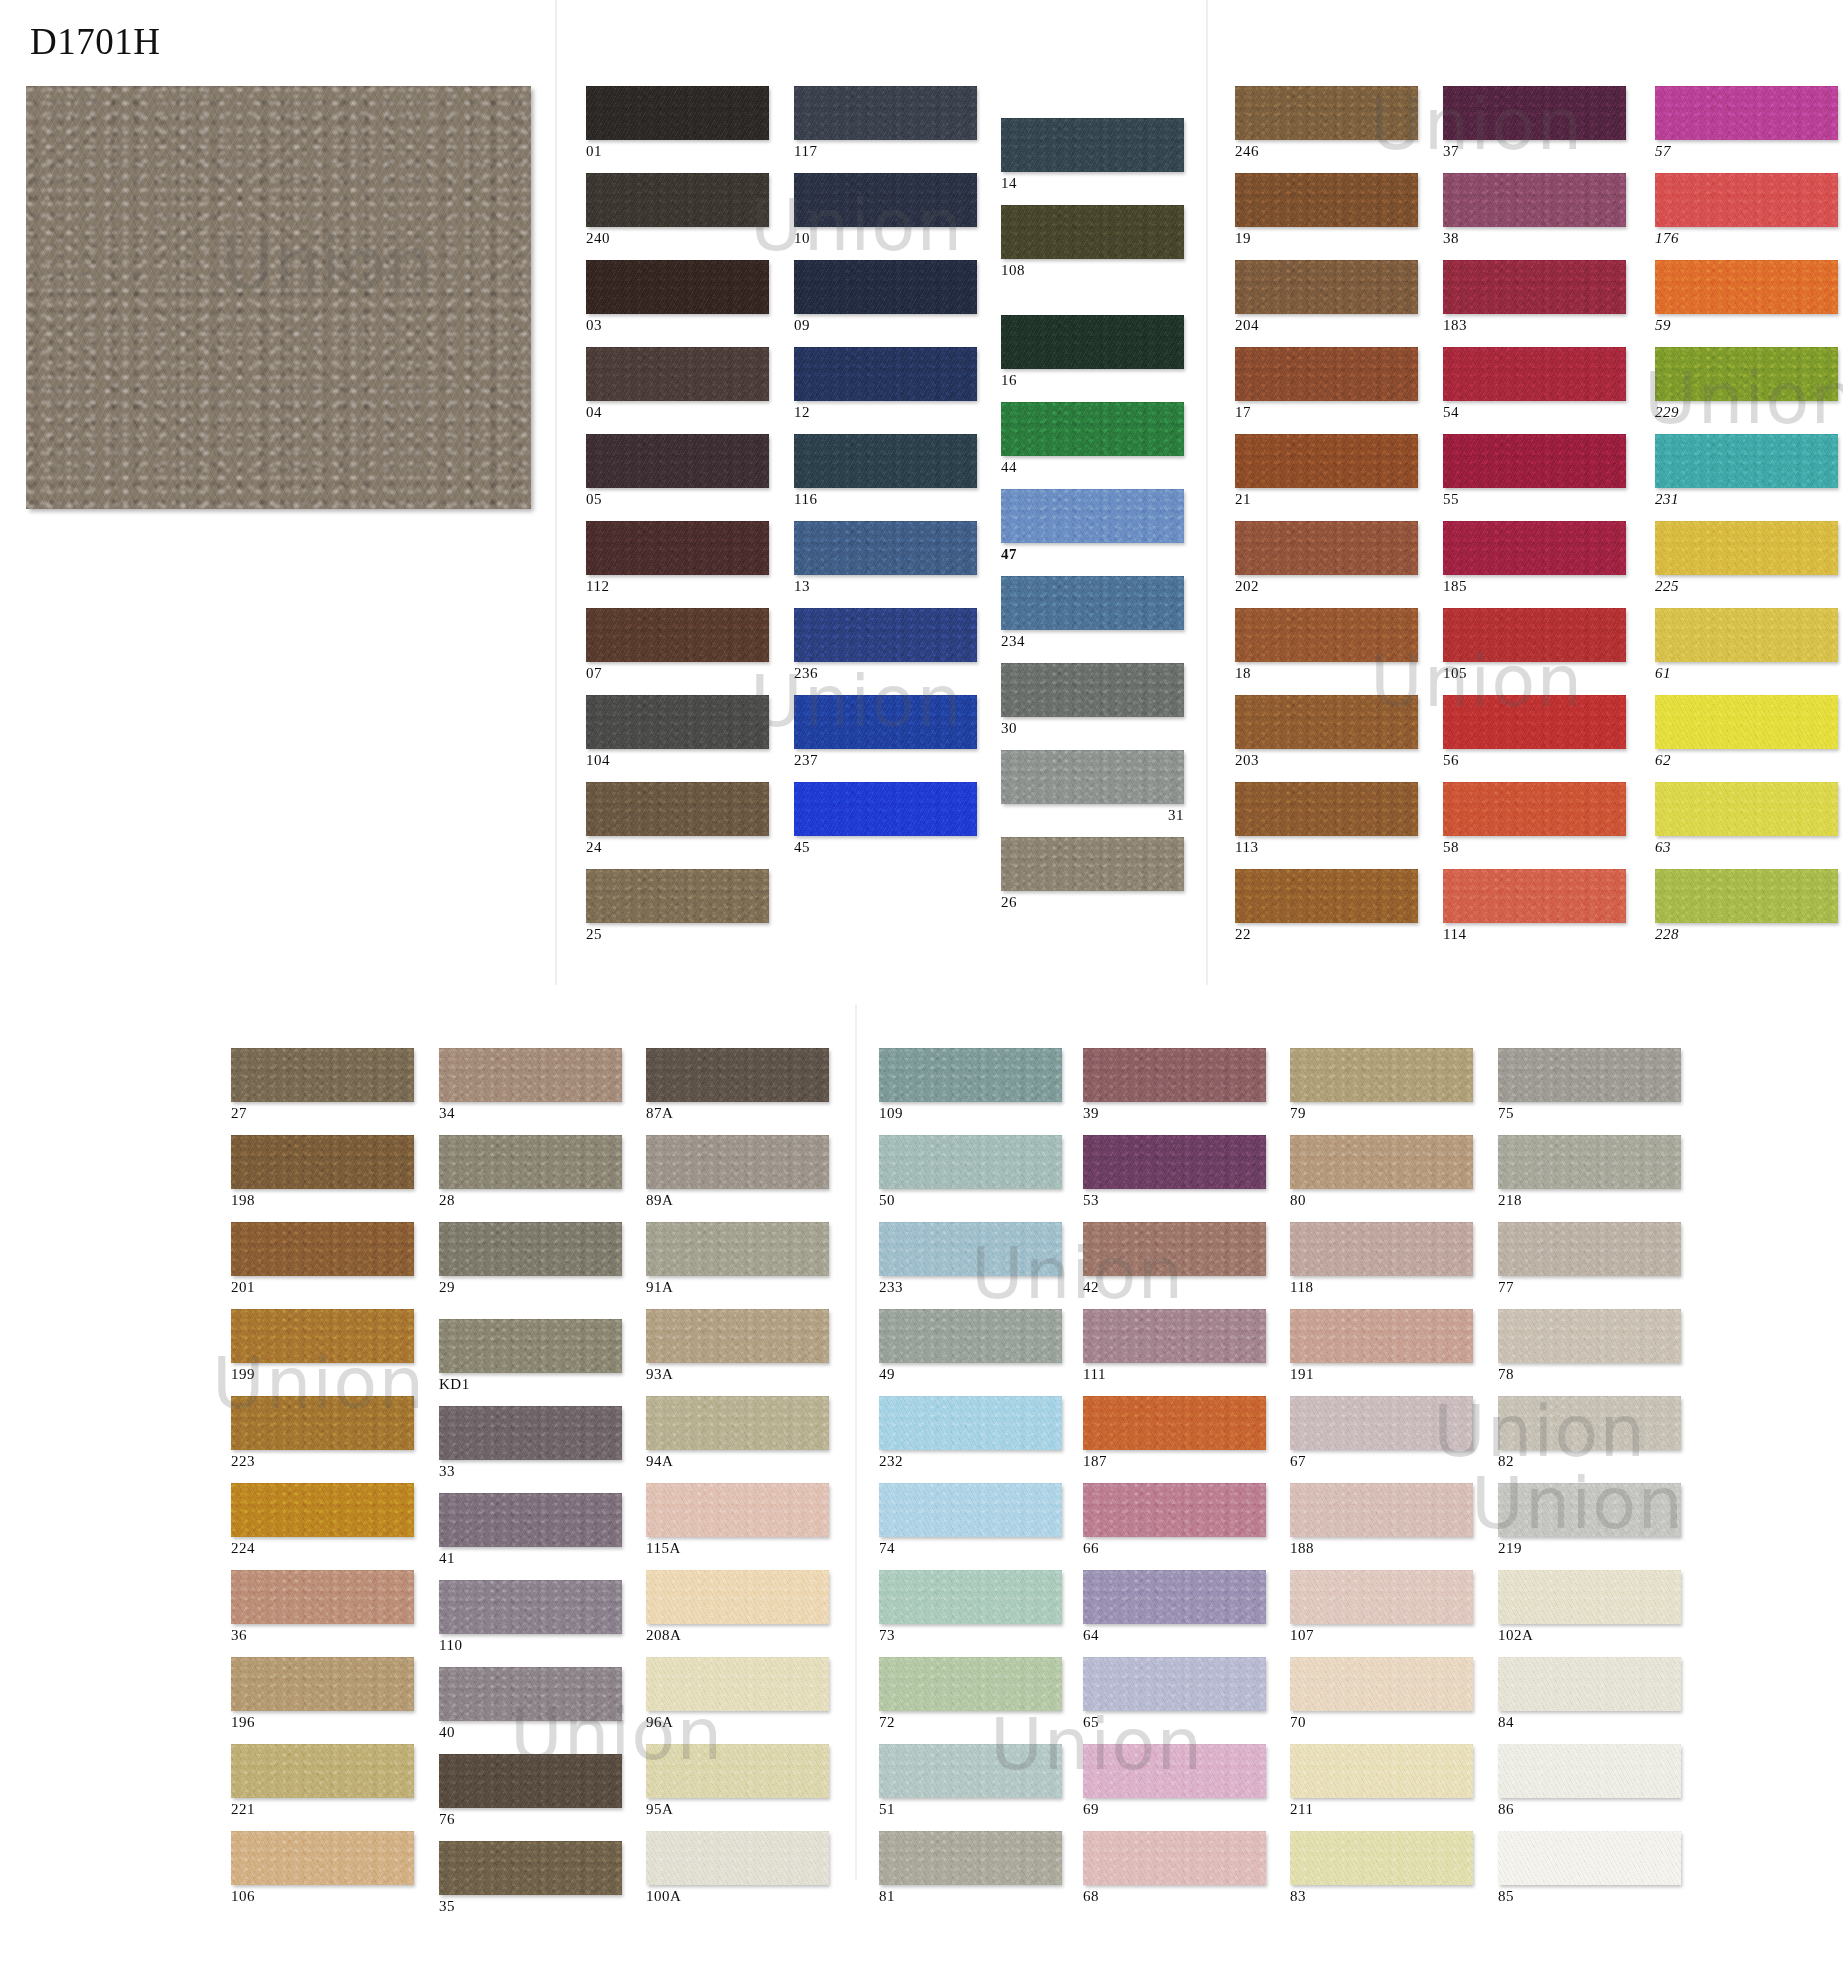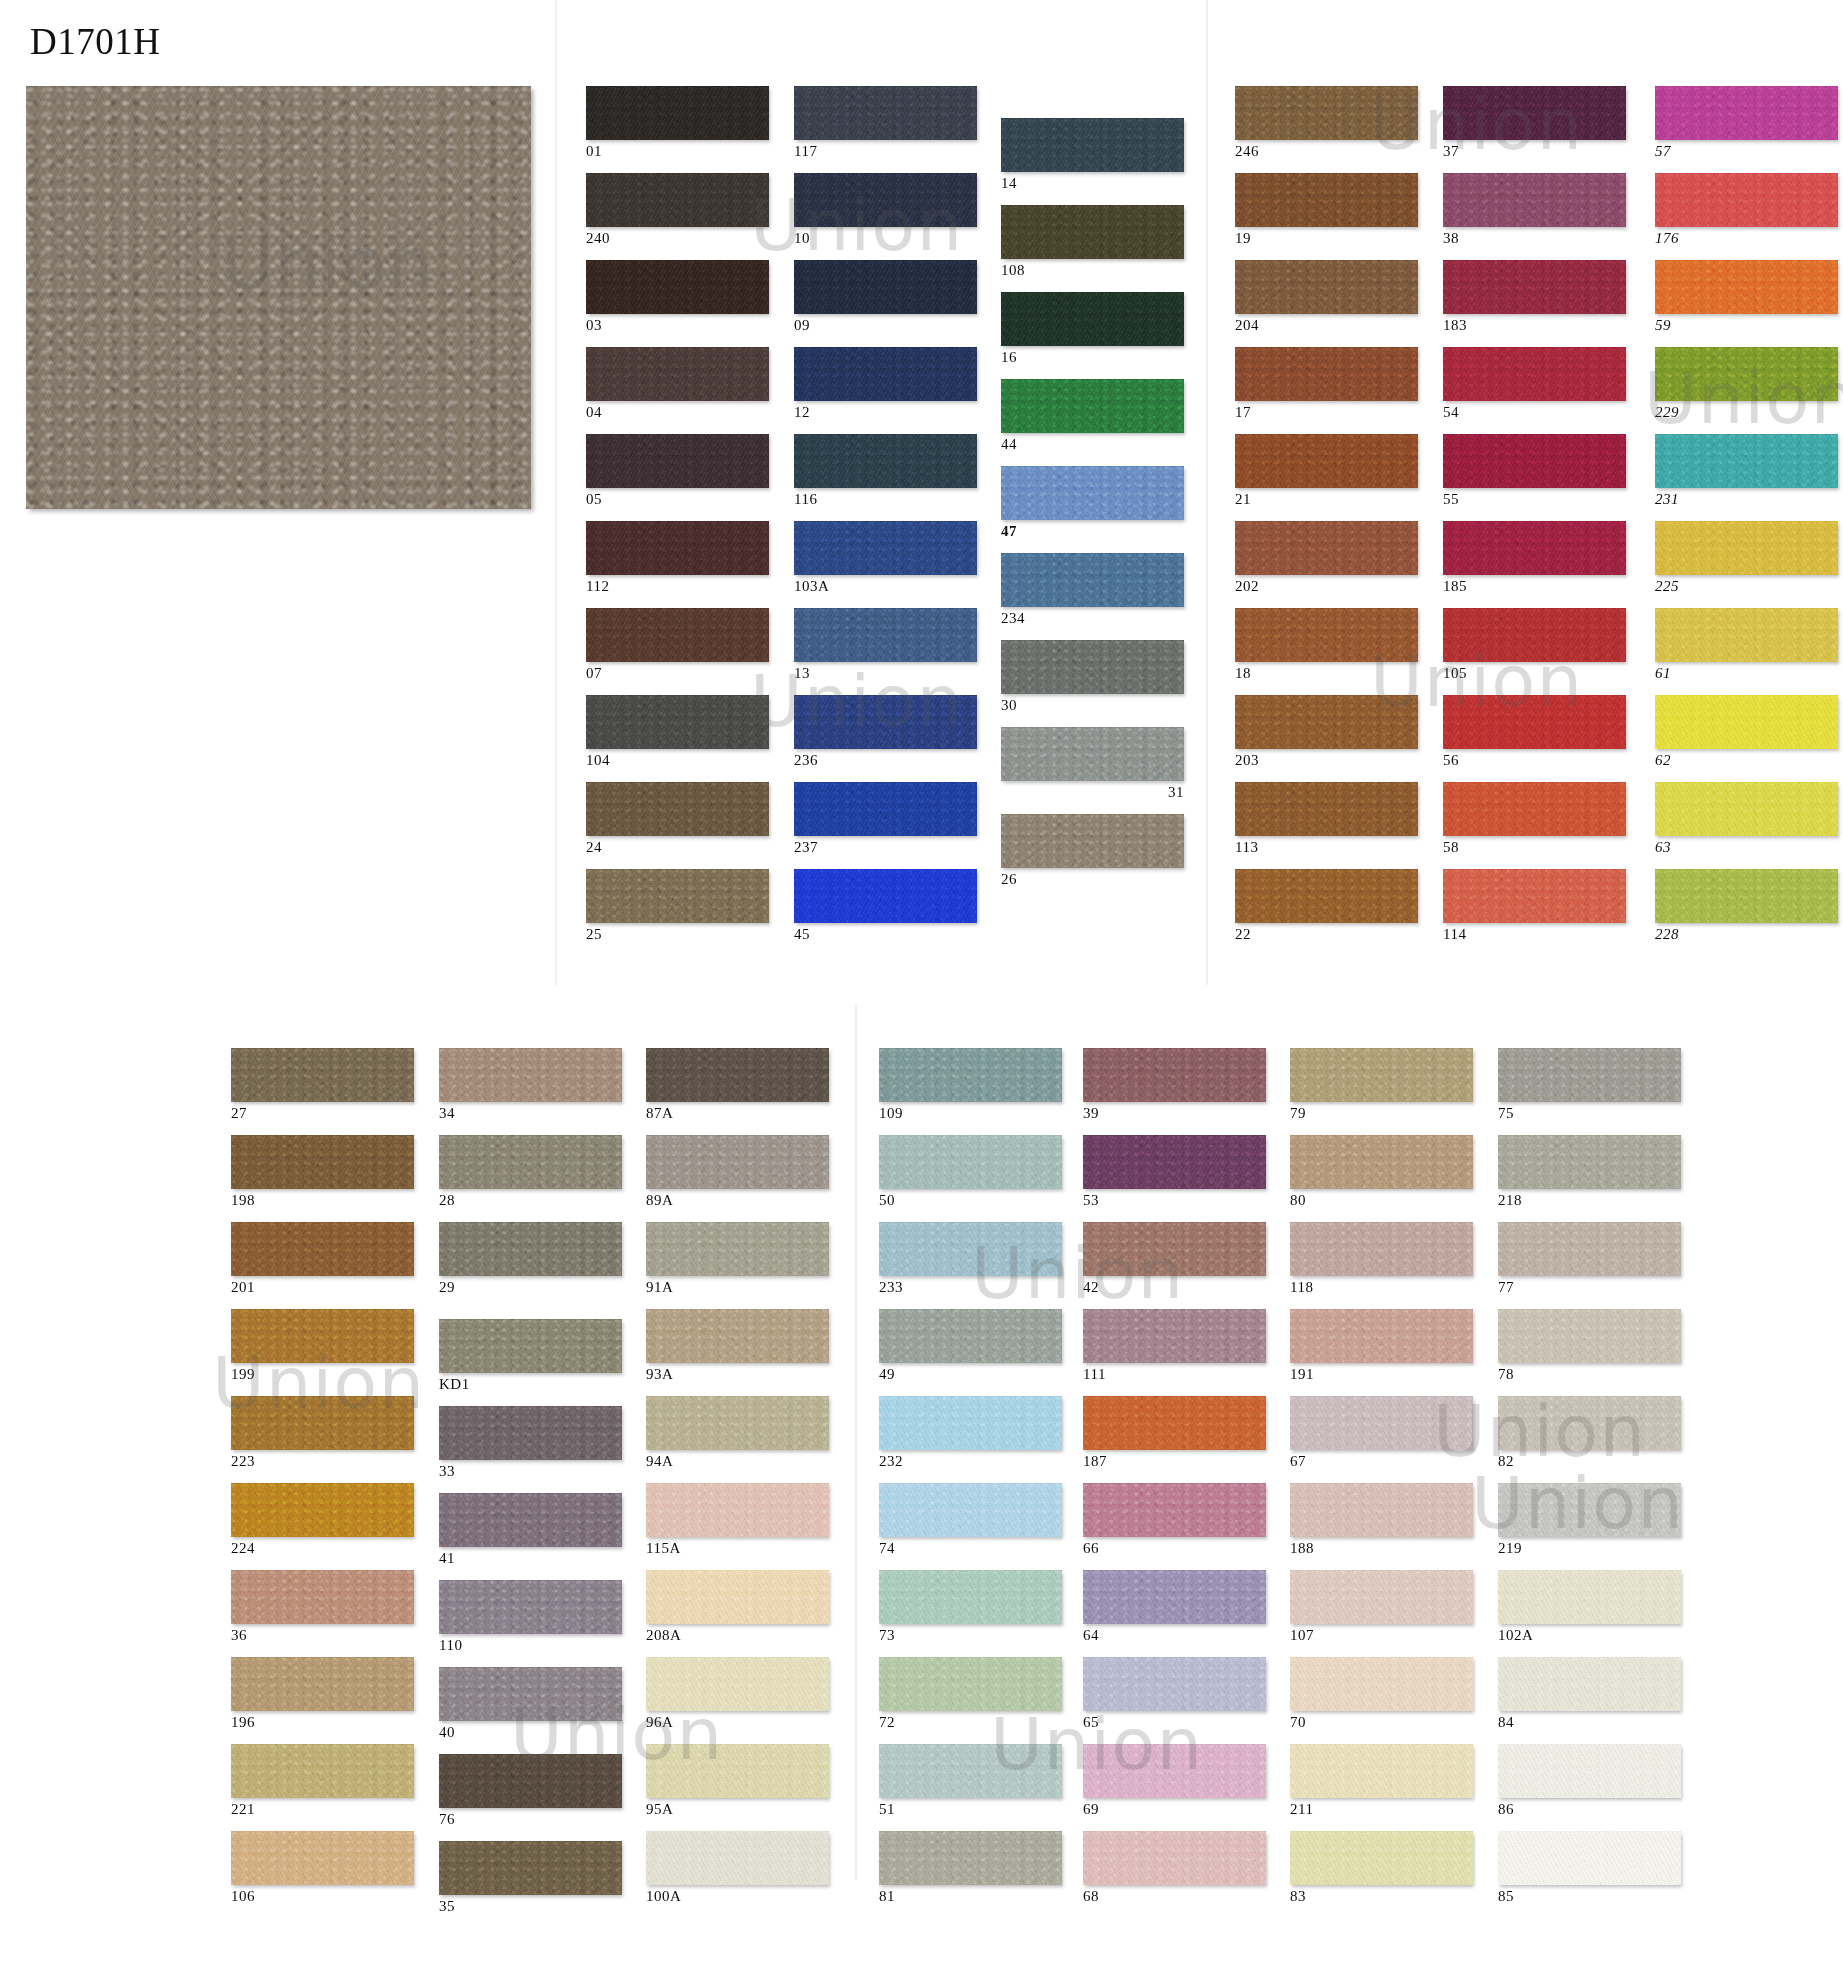--- a/index.html
+++ b/index.html
@@ -211,27 +211,20 @@
           <div class="lbl">12</div>
         </div>
         <div class="cell" style="height: 87px;">
           <div class="sw" title="116" style="height: 54px; background: rgb(43, 63, 74);">
             <div class="grain"></div>
             <div class="grain2"></div>
           </div>
           <div class="lbl">116</div>
         </div>
         <div class="cell" style="height: 87px;">
-          <div class="sw" title="103A" style="height: 54px; background: rgb(43, 71, 134);">
-            <div class="grain"></div>
-            <div class="grain2"></div>
-          </div>
-          <div class="lbl">103A</div>
-        </div>
-        <div class="cell" style="height: 87px;">
           <div class="sw" title="13" style="height: 54px; background: rgb(63, 93, 134);">
             <div class="grain"></div>
             <div class="grain2"></div>
           </div>
           <div class="lbl">13</div>
         </div>
         <div class="cell" style="height: 87px;">
           <div class="sw" title="236" style="height: 54px; background: rgb(43, 63, 128);">
             <div class="grain"></div>
             <div class="grain2"></div>
@@ -254,21 +247,21 @@
         </div>
       </div>
       <div class="col" style="left: 415px; margin-top: 32px;">
         <div class="cell" style="height: 87px;">
           <div class="sw" title="14" style="height: 54px; background: rgb(51, 68, 79);">
             <div class="grain"></div>
             <div class="grain2"></div>
           </div>
           <div class="lbl">14</div>
         </div>
-        <div class="cell" style="height: 87px;">
+        <div class="cell" style="height: 110px;">
           <div class="sw" title="108" style="height: 54px; background: rgb(70, 68, 42);">
             <div class="grain"></div>
             <div class="grain2"></div>
           </div>
           <div class="lbl">108</div>
         </div>
         <div class="cell" style="height: 87px;">
           <div class="sw" title="16" style="height: 54px; background: rgb(30, 50, 39);">
             <div class="grain"></div>
             <div class="grain2"></div>

